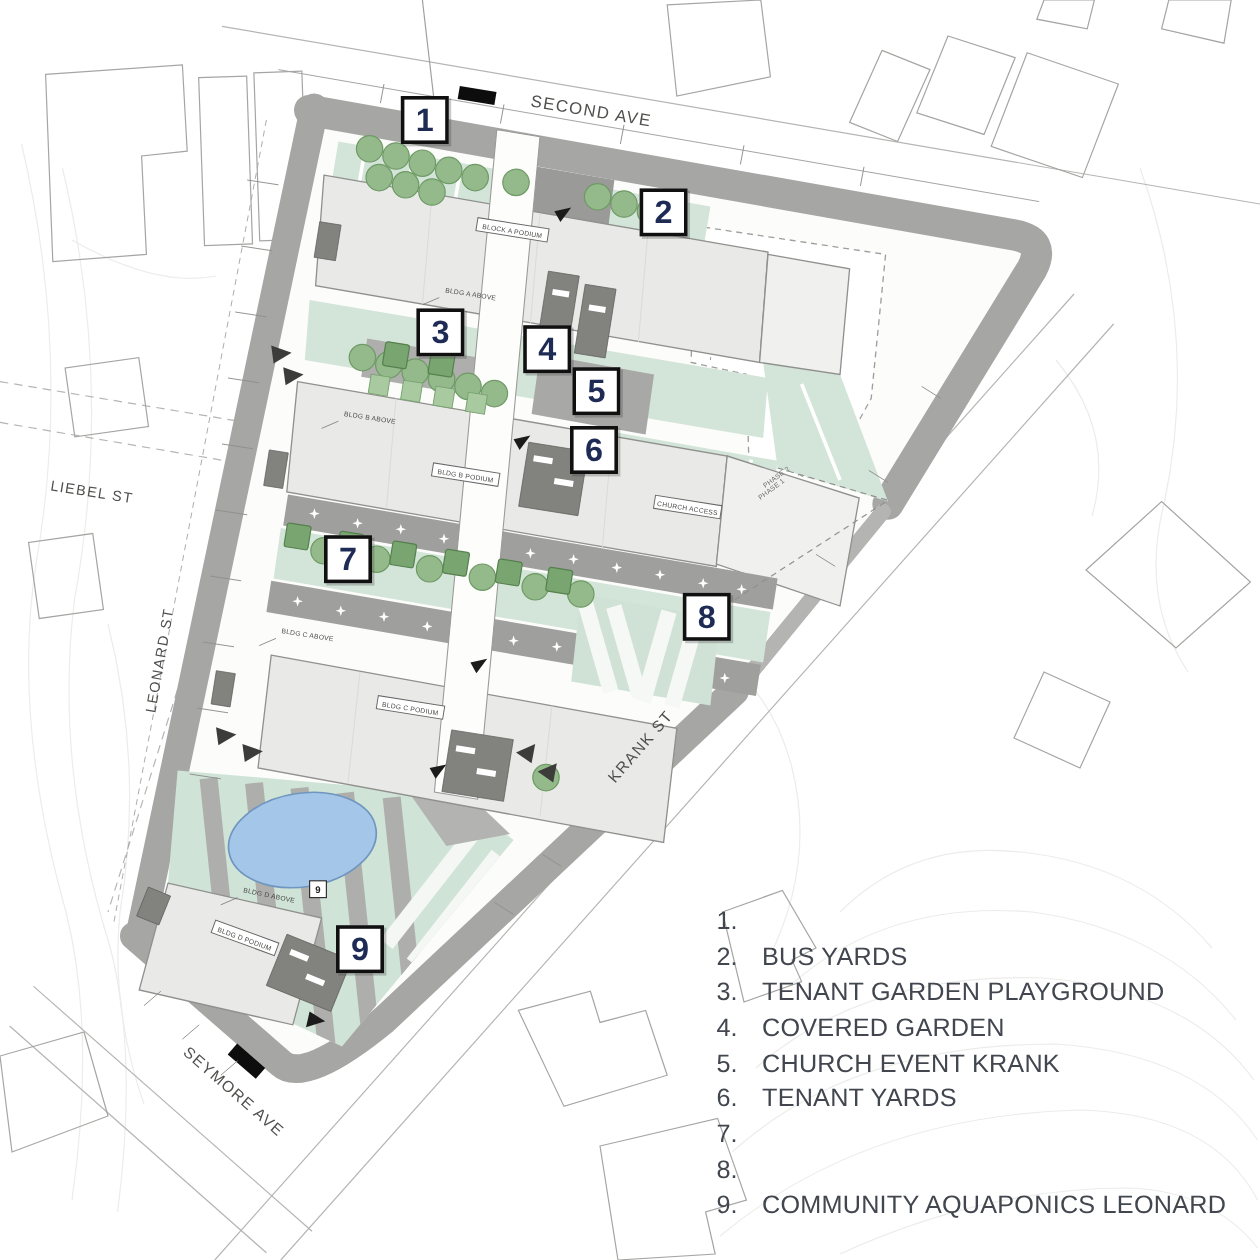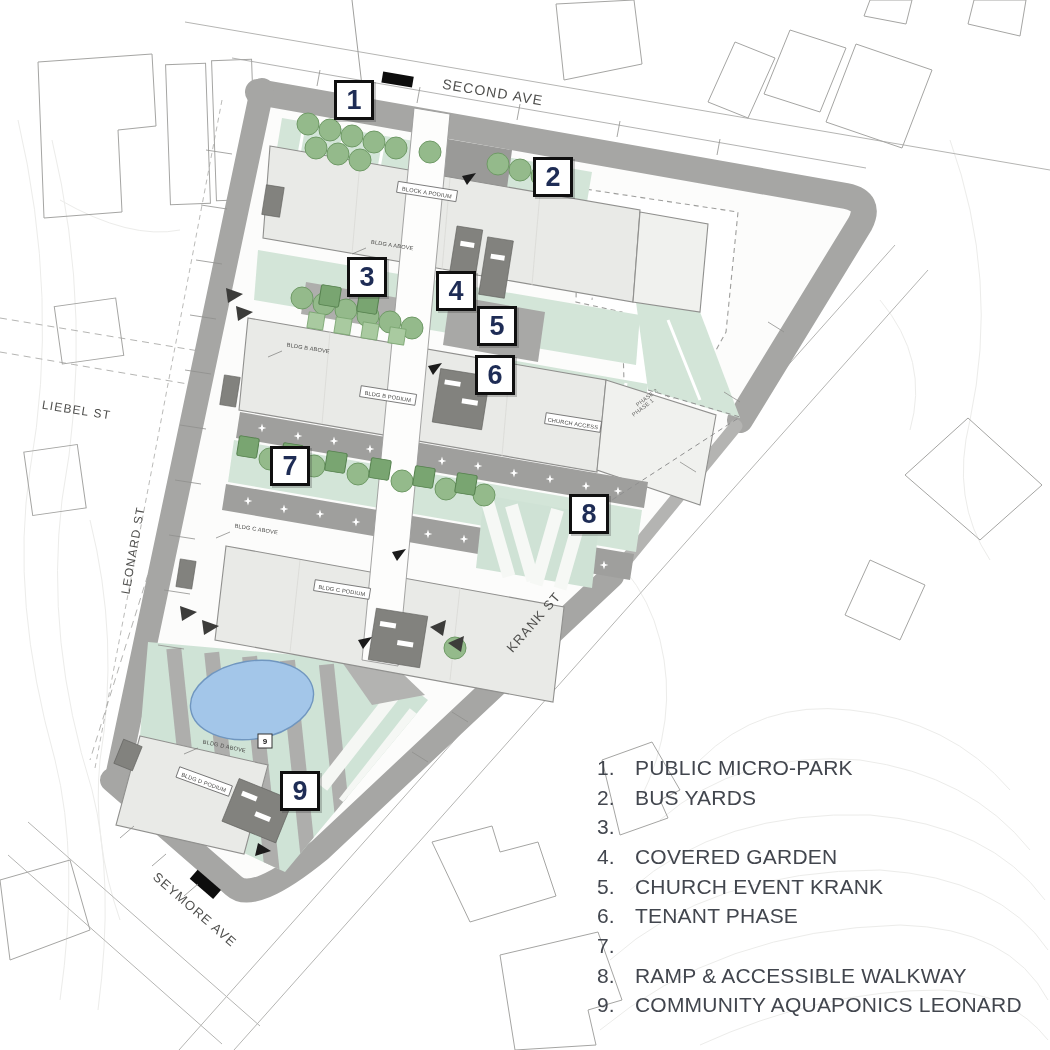--- a/index.html
+++ b/index.html
@@ -380,47 +380,46 @@
 <div class="callout" style="left:436px;top:271px;">4</div>
 <div class="callout" style="left:477px;top:306px;">5</div>
 <div class="callout" style="left:475px;top:355px;">6</div>
 <div class="callout" style="left:270px;top:446px;">7</div>
 <div class="callout" style="left:569px;top:494px;">8</div>
 <div class="callout" style="left:280px;top:771px;">9</div>
 
 <div class="legend">
   <div class="legend-row">
     <span class="legend-num">1.</span>
-    <span class="legend-label">PUBLIC MICRO-PARK</span>
   </div>
   <div class="legend-row">
     <span class="legend-num">2.</span>
     <span class="legend-label">BUS YARDS</span>
   </div>
   <div class="legend-row">
     <span class="legend-num">3.</span>
+    <span class="legend-label">TENANT GARDEN PLAYGROUND</span>
   </div>
   <div class="legend-row">
     <span class="legend-num">4.</span>
     <span class="legend-label">COVERED GARDEN</span>
   </div>
   <div class="legend-row">
     <span class="legend-num">5.</span>
     <span class="legend-label">CHURCH EVENT KRANK</span>
   </div>
   <div class="legend-row">
     <span class="legend-num">6.</span>
-    <span class="legend-label">TENANT PHASE</span>
+    <span class="legend-label">TENANT YARDS</span>
   </div>
   <div class="legend-row">
     <span class="legend-num">7.</span>
   </div>
   <div class="legend-row">
     <span class="legend-num">8.</span>
-    <span class="legend-label">RAMP &amp; ACCESSIBLE WALKWAY</span>
   </div>
   <div class="legend-row">
     <span class="legend-num">9.</span>
     <span class="legend-label">COMMUNITY AQUAPONICS LEONARD</span>
   </div>
 </div>
 
 </div>
 
 </body></html>

